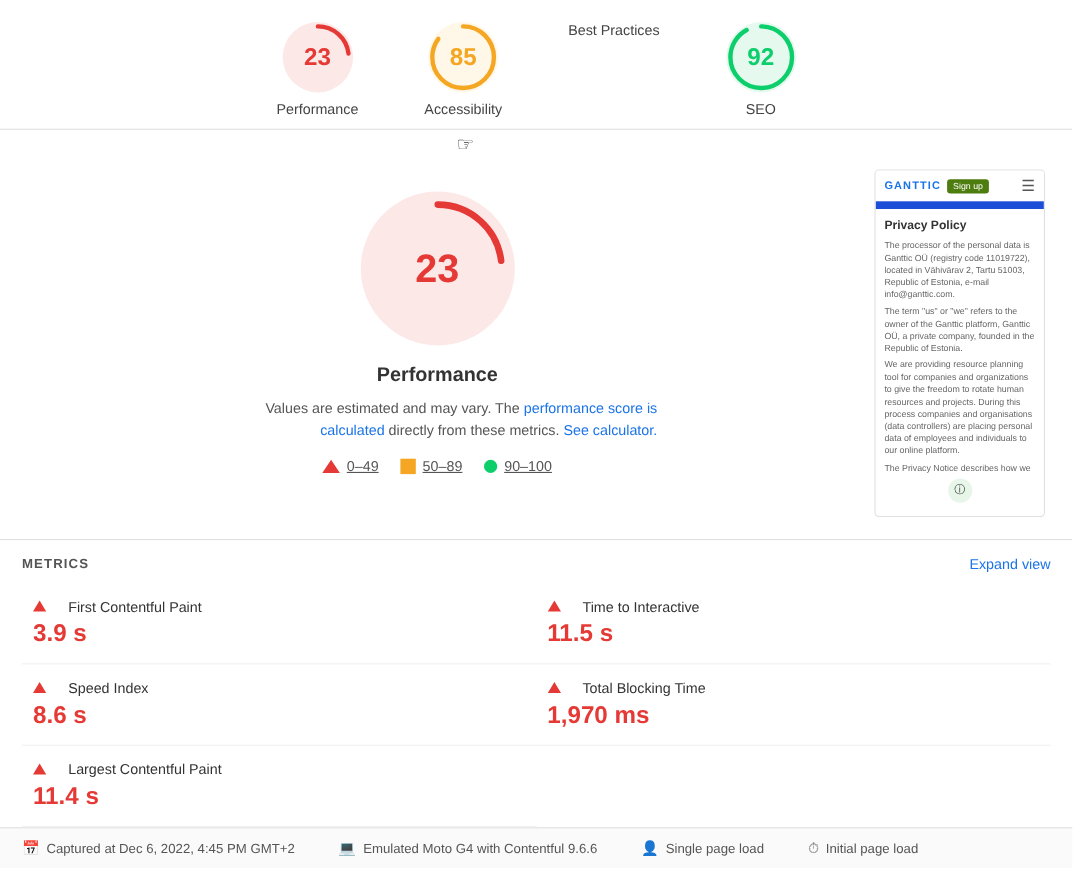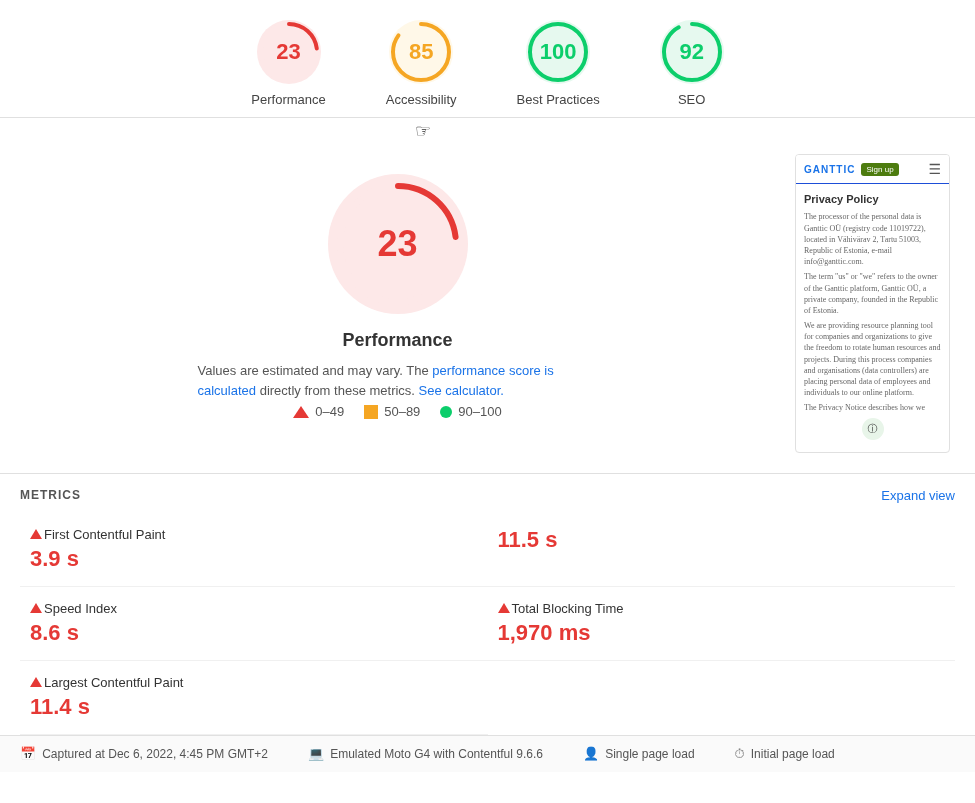--- a/index.html
+++ b/index.html
@@ -92,33 +92,34 @@
 
     .perf-title {
       font-size: 18px;
       font-weight: bold;
       color: #333;
       margin-bottom: 10px;
     }
     .perf-desc {
       font-size: 13px;
       color: #555;
-      text-align: left;
+      text-align: right;
       max-width: 400px;
       line-height: 1.5;
-      margin-bottom: 4px;
+      margin-bottom: 16px;
     }
     .perf-desc a { color: #1a73e8; text-decoration: none; }
 
     .legend {
       display: flex;
       gap: 20px;
       align-items: flex-end;
       font-size: 13px;
       color: #555;
+      text-decoration: underline;
     }
     .legend-item { display: flex; align-items: center; gap: 6px; }
     .legend-dot-red { width: 0; height: 0; border-left: 8px solid transparent; border-right: 8px solid transparent; border-bottom: 12px solid #e53935; }
     .legend-dot-orange { width: 14px; height: 14px; background: #f5a623; }
     .legend-dot-green { width: 12px; height: 12px; border-radius: 50%; background: #0cce6b; }
 
     
     .right-panel {
       width: 160px;
       margin-right: 20px;
@@ -129,21 +130,21 @@
       border-radius: 4px;
       overflow: hidden;
       width: 155px;
     }
     .preview-header {
       background: #fff;
       padding: 6px 8px;
       display: flex;
       align-items: center;
       gap: 6px;
-      border-bottom: 1px solid #1d4ed8;
+      border-bottom: 7px solid #1d4ed8;
     }
     .preview-logo {
       font-size: 10px;
       font-weight: bold;
       color: #1a73e8;
       letter-spacing: 1px;
     }
     .preview-signup {
       background: #4d7c0f;
       color: #fff;
@@ -156,21 +157,21 @@
       font-size: 14px;
       margin-left: auto;
     }
     .preview-content {
       padding: 8px;
       font-size: 8px;
       color: #333;
       line-height: 1.4;
     }
     .preview-content h3 { font-size: 11px; margin-bottom: 4px; }
-    .preview-content p { color: #666; margin-bottom: 4px; font-family: Liberation Serif, serif; }
+    .preview-content p { color: #666; margin-bottom: 4px; }
     .preview-footer {
       background: #e8f5e9;
       width: 22px;
       height: 22px;
       border-radius: 50%;
       margin: 4px auto;
       display: flex;
       align-items: center;
       justify-content: center;
       font-size: 10px;
@@ -204,21 +205,21 @@
       grid-template-columns: 1fr 1fr;
       gap: 0;
     }
     .metric-item {
       padding: 14px 10px;
       border-bottom: 1px solid #f0f0f0;
     }
     .metric-label {
       display: flex;
       align-items: center;
-      gap: 2px;
+      gap: 20px;
       font-size: 13px;
       color: #333;
       margin-bottom: 4px;
     }
     .metric-triangle-red {
       width: 0; height: 0;
       border-left: 6px solid transparent;
       border-right: 6px solid transparent;
       border-bottom: 10px solid #e53935;
       flex-shrink: 0;
@@ -282,27 +283,20 @@
       <svg width="64" height="64" viewBox="0 0 64 64">
         <circle class="track" cx="32" cy="32" r="28" fill="none" stroke="#fff8e8" stroke-width="4"></circle>
         <circle class="fill" cx="32" cy="32" r="28" fill="none" stroke="#f5a623" stroke-width="4" stroke-dasharray="175.93" stroke-dashoffset="26.39" stroke-linecap="round"></circle>
       </svg>
       <span>85</span>
     </div>
     <span class="score-label">Accessibility</span>
   </div>
 
   <div class="score-item">
-    <div class="score-circle score-green">
-      <svg width="64" height="64" viewBox="0 0 64 64">
-        <circle class="track" cx="32" cy="32" r="28" fill="none" stroke="#e6f9ef" stroke-width="4"></circle>
-        <circle class="fill" cx="32" cy="32" r="28" fill="none" stroke="#0cce6b" stroke-width="4" stroke-dasharray="175.93" stroke-dashoffset="0" stroke-linecap="round"></circle>
-      </svg>
-      <span>100</span>
-    </div>
     <span class="score-label">Best Practices</span>
   </div>
 
   <div class="score-item">
     <div class="score-circle score-green">
       <svg width="64" height="64" viewBox="0 0 64 64">
         <circle class="track" cx="32" cy="32" r="28" fill="none" stroke="#e6f9ef" stroke-width="4"></circle>
         <circle class="fill" cx="32" cy="32" r="28" fill="none" stroke="#0cce6b" stroke-width="4" stroke-dasharray="175.93" stroke-dashoffset="14.07" stroke-linecap="round"></circle>
       </svg>
       <span>92</span>
@@ -379,20 +373,24 @@
 
     <div class="metric-item">
       <div class="metric-label">
         <div class="metric-triangle-red"></div>
         <span>First Contentful Paint</span>
       </div>
       <div class="metric-value-red">3.9 s</div>
     </div>
 
     <div class="metric-item">
+      <div class="metric-label">
+        <div class="metric-triangle-red"></div>
+        <span>Time to Interactive</span>
+      </div>
       <div class="metric-value-red">11.5 s</div>
     </div>
 
     <div class="metric-item">
       <div class="metric-label">
         <div class="metric-triangle-red"></div>
         <span>Speed Index</span>
       </div>
       <div class="metric-value-red">8.6 s</div>
     </div>

